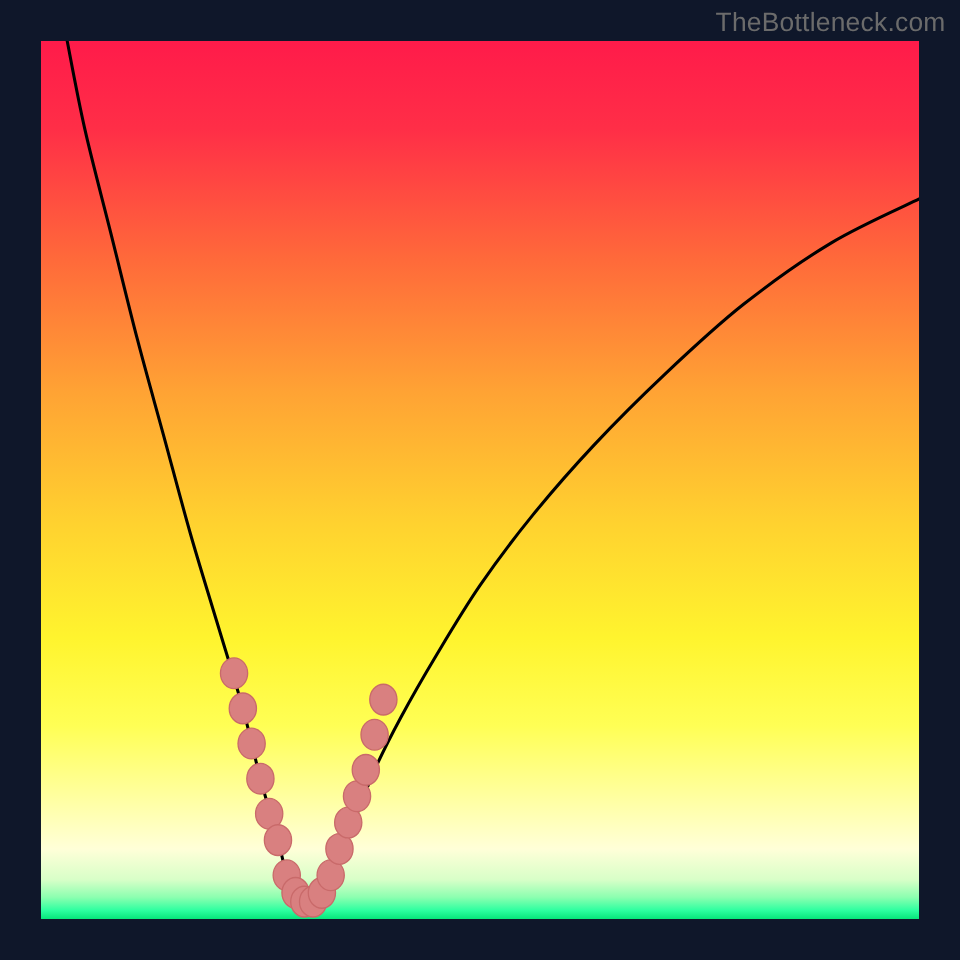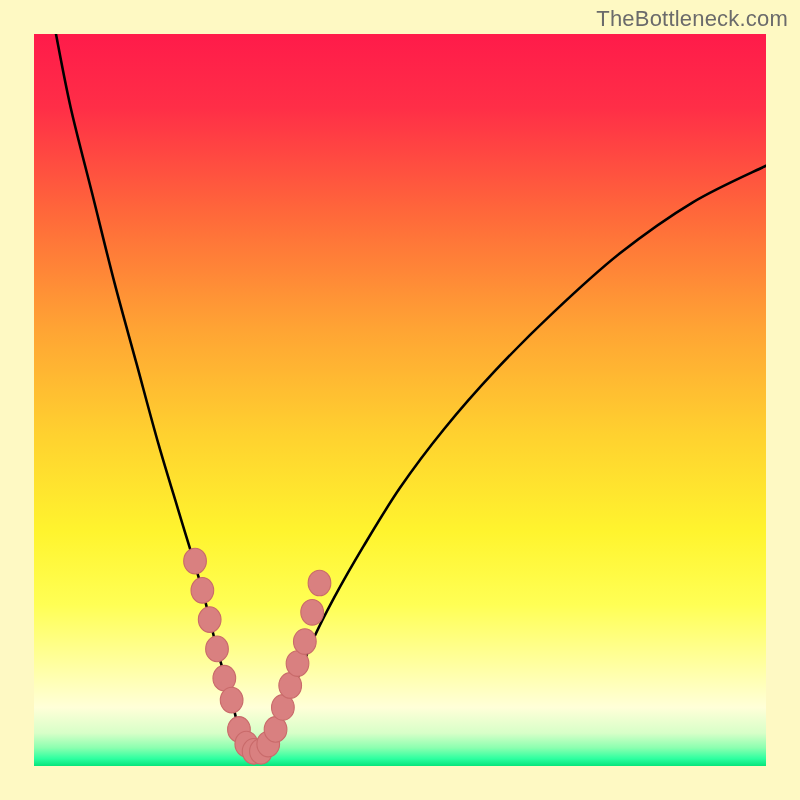--- a/index.html
+++ b/index.html
@@ -10,21 +10,21 @@
     background: #000;
     overflow: hidden;
     font-family: Arial, Helvetica, sans-serif;
   }
   .frame {
     position: absolute;
     left: 0;
     top: 0;
     width: 800px;
     height: 800px;
-    background: #fef9c3;
+    background: #0f172a;
   }
   .plot-area {
     position: absolute;
     left: 34px;
     top: 34px;
     width: 732px;
     height: 732px;
     overflow: hidden;
   }
   .gradient {

